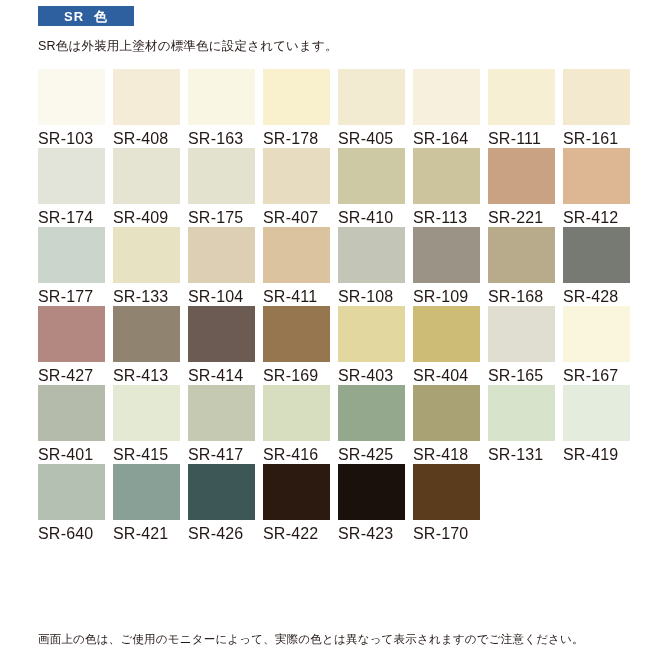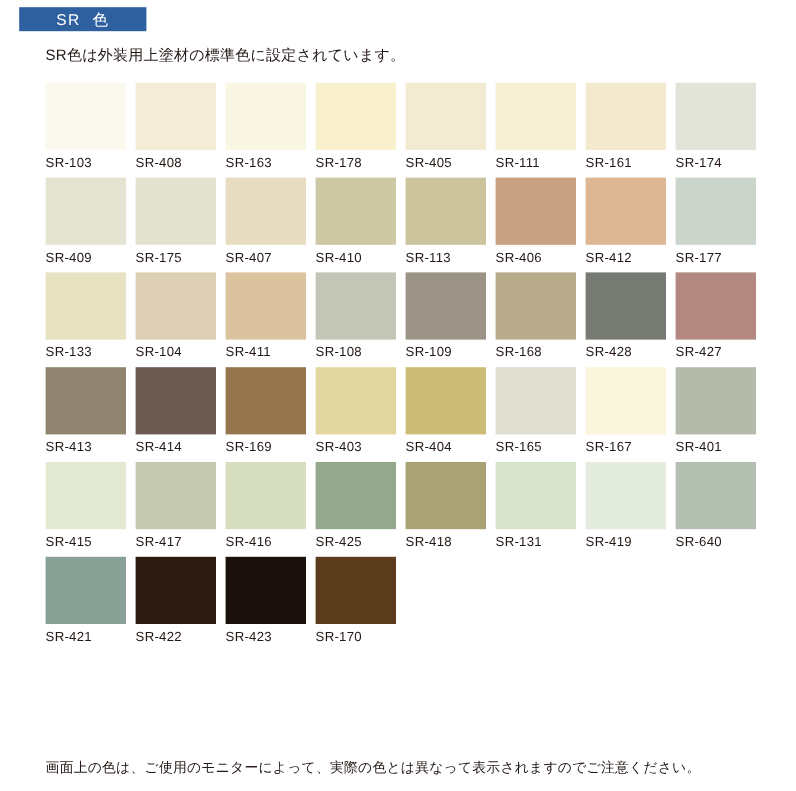--- a/index.html
+++ b/index.html
@@ -16,27 +16,27 @@
   }
   .page {
     position: relative;
     width: 663px;
     height: 659px;
     box-sizing: border-box;
     padding: 0;
   }
   
   .header {
-    margin: 6px 0 0 16px;
-    width: 106px;
+    margin: 6px 0 0 38px;
+    width: 96px;
     height: 20px;
     background: #2e5f9e;
     color: #ffffff;
     font-size: 13px;
-    font-weight: normal;
+    font-weight: bold;
     letter-spacing: 1px;
     display: flex;
     align-items: center;
     justify-content: center;
     box-sizing: border-box;
   }
   .header-inner {
     display: flex;
     gap: 10px;
     align-items: center;
@@ -62,21 +62,21 @@
     height: 79px;
     box-sizing: border-box;
   }
   .chip {
     width: 67px;
     height: 56px;
     display: block;
   }
   .chip-label {
     display: block;
-    font-size: 11px;
+    font-size: 16px;
     color: #231815;
     margin-top: 5px;
     letter-spacing: 0.2px;
     font-family: "Liberation Sans", sans-serif;
   }
   
   .footer {
     position: absolute;
     left: 38px;
     bottom: 18px;
@@ -114,20 +114,24 @@
       </div>
       <div class="cell">
         <span class="chip" style="background: rgb(249, 241, 205);"></span>
         <span class="chip-label">SR-178</span>
       </div>
       <div class="cell">
         <span class="chip" style="background: rgb(243, 234, 210);"></span>
         <span class="chip-label">SR-405</span>
       </div>
       <div class="cell">
+        <span class="chip" style="background: rgb(247, 240, 220);"></span>
+        <span class="chip-label">SR-164</span>
+      </div>
+      <div class="cell">
         <span class="chip" style="background: rgb(246, 239, 211);"></span>
         <span class="chip-label">SR-111</span>
       </div>
       <div class="cell">
         <span class="chip" style="background: rgb(242, 233, 207);"></span>
         <span class="chip-label">SR-161</span>
       </div>
       <div class="cell">
         <span class="chip" style="background: rgb(226, 228, 218);"></span>
         <span class="chip-label">SR-174</span>
@@ -147,21 +151,21 @@
       <div class="cell">
         <span class="chip" style="background: rgb(205, 201, 164);"></span>
         <span class="chip-label">SR-410</span>
       </div>
       <div class="cell">
         <span class="chip" style="background: rgb(203, 196, 156);"></span>
         <span class="chip-label">SR-113</span>
       </div>
       <div class="cell">
         <span class="chip" style="background: rgb(200, 162, 130);"></span>
-        <span class="chip-label">SR-406</span>
+        <span class="chip-label">SR-221</span>
       </div>
       <div class="cell">
         <span class="chip" style="background: rgb(221, 182, 148);"></span>
         <span class="chip-label">SR-412</span>
       </div>
       <div class="cell">
         <span class="chip" style="background: rgb(204, 213, 204);"></span>
         <span class="chip-label">SR-177</span>
       </div>
       <div class="cell">
@@ -258,20 +262,24 @@
       </div>
       <div class="cell">
         <span class="chip" style="background: rgb(180, 192, 178);"></span>
         <span class="chip-label">SR-640</span>
       </div>
       <div class="cell">
         <span class="chip" style="background: rgb(137, 160, 150);"></span>
         <span class="chip-label">SR-421</span>
       </div>
       <div class="cell">
+        <span class="chip" style="background: rgb(60, 87, 85);"></span>
+        <span class="chip-label">SR-426</span>
+      </div>
+      <div class="cell">
         <span class="chip" style="background: rgb(44, 26, 16);"></span>
         <span class="chip-label">SR-422</span>
       </div>
       <div class="cell">
         <span class="chip" style="background: rgb(27, 17, 12);"></span>
         <span class="chip-label">SR-423</span>
       </div>
       <div class="cell">
         <span class="chip" style="background: rgb(91, 60, 29);"></span>
         <span class="chip-label">SR-170</span>

